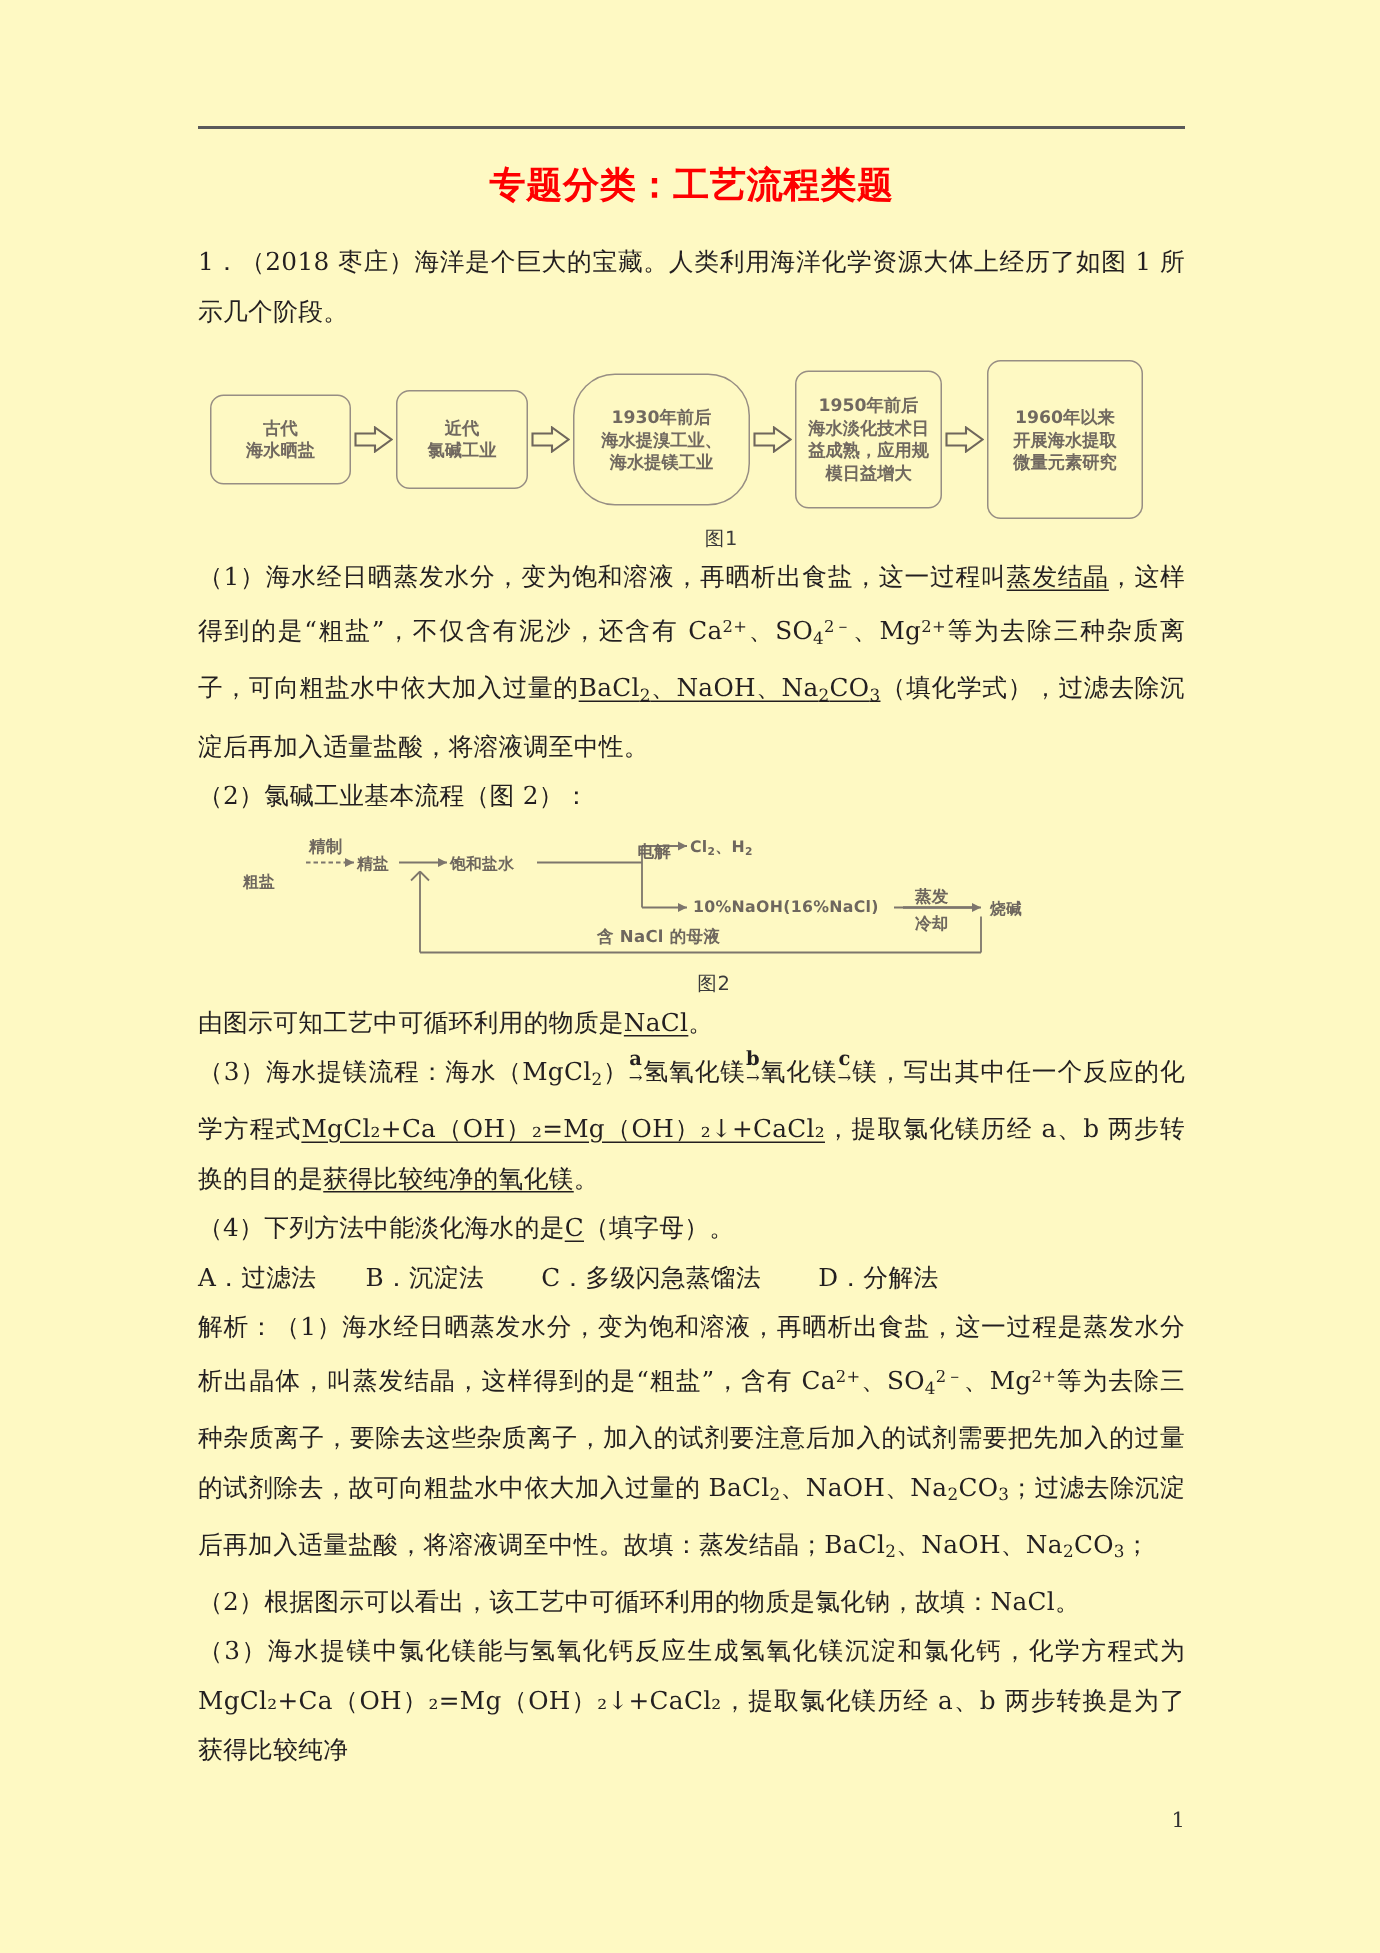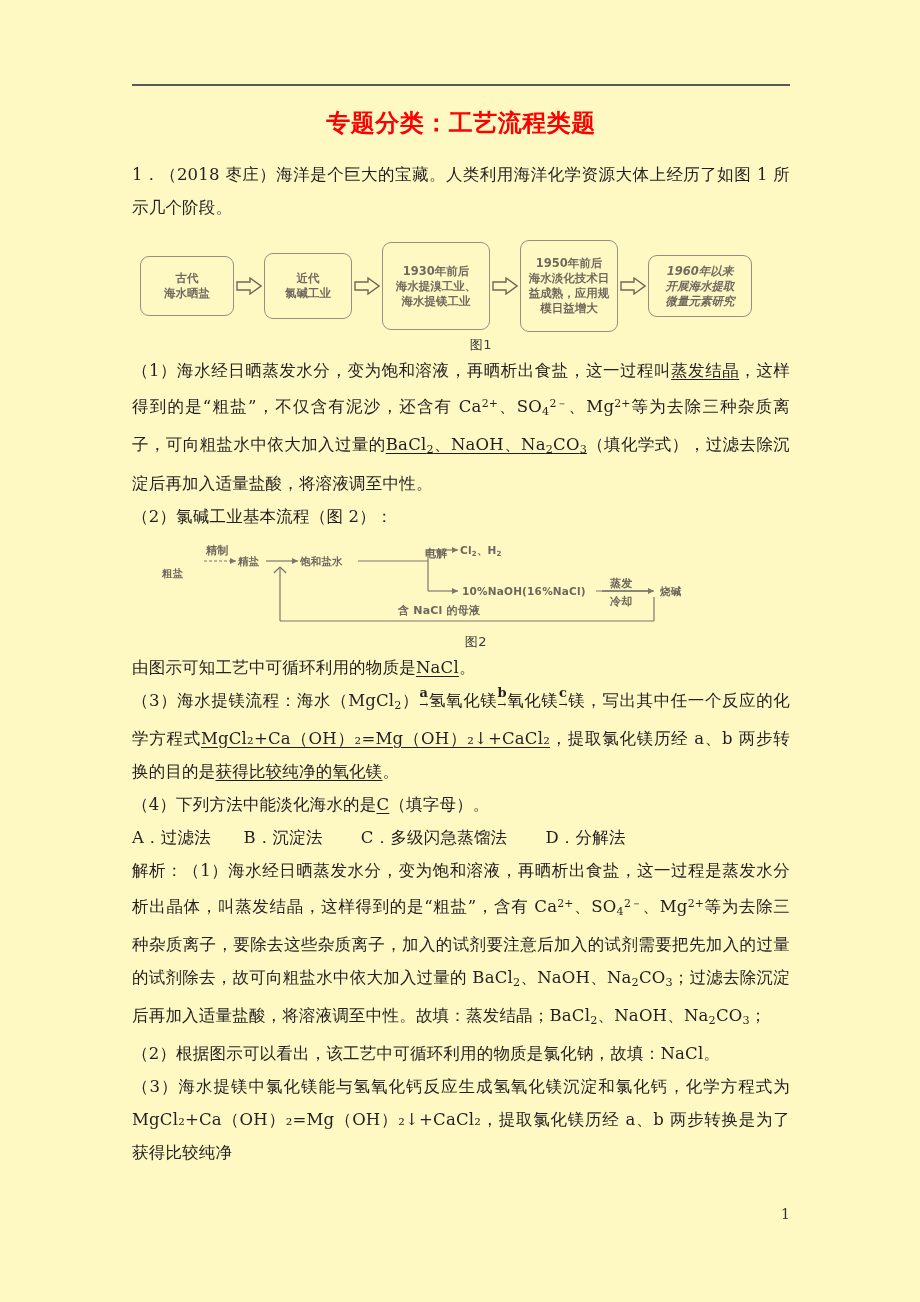--- a/index.html
+++ b/index.html
@@ -88,23 +88,23 @@
     font-family: "DejaVu Sans", "Liberation Sans", sans-serif;
     font-weight: bold;
     color: #6f675c;
     font-size: 11.5px;
     line-height: 15px;
     padding: 3px 5px;
     filter: contrast(0.9);
   }
   .f1box.b1 { width: 94px;  height: 60px; }
   .f1box.b2 { width: 88px;  height: 66px; }
-  .f1box.b3 { width: 108px; height: 88px; }
+  .f1box.b3 { width: 118px; height: 88px; border-radius: 28px; }
   .f1box.b4 { width: 98px;  height: 92px; }
-  .f1box.b5 { width: 104px; height: 62px; font-style: italic; }
+  .f1box.b5 { width: 104px; height: 106px; }
   .f1arrow {
     width: 30px;
     display: flex;
     align-items: center;
     justify-content: center;
     color: #6f675c;
   }
   .f1arrow svg { display: block; }
   .fig-caption {
     text-align: center;

